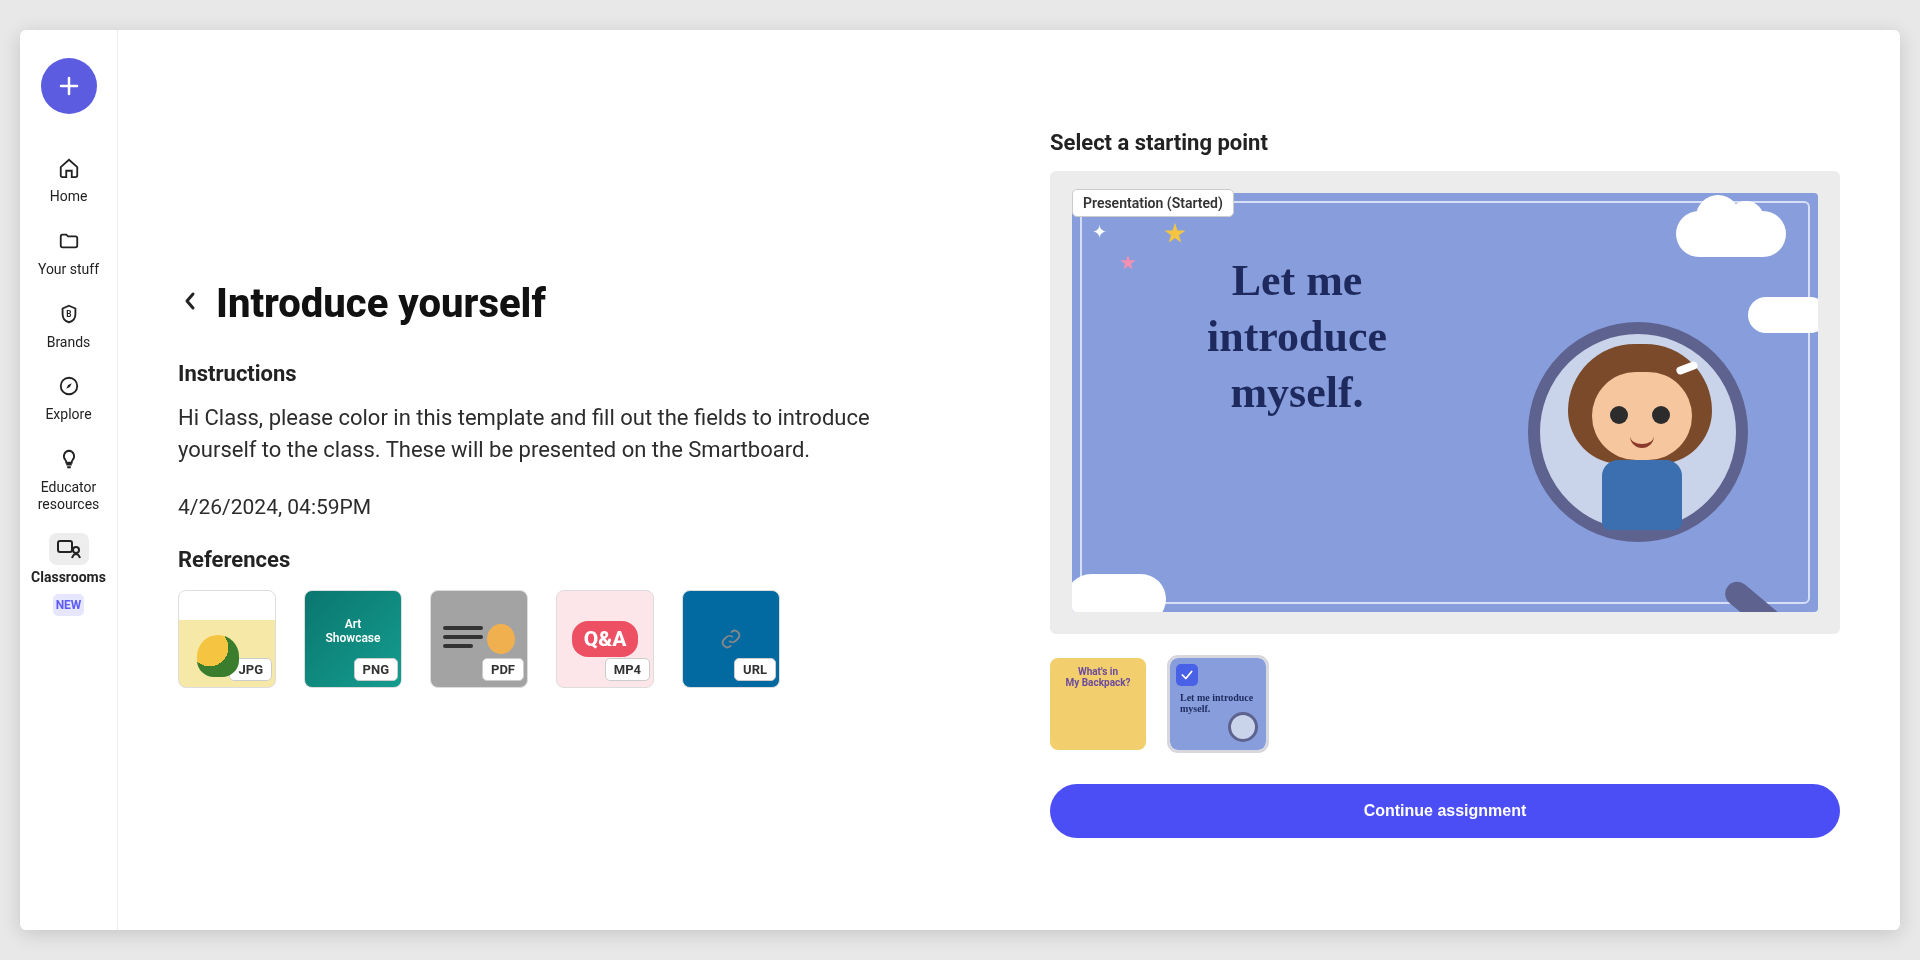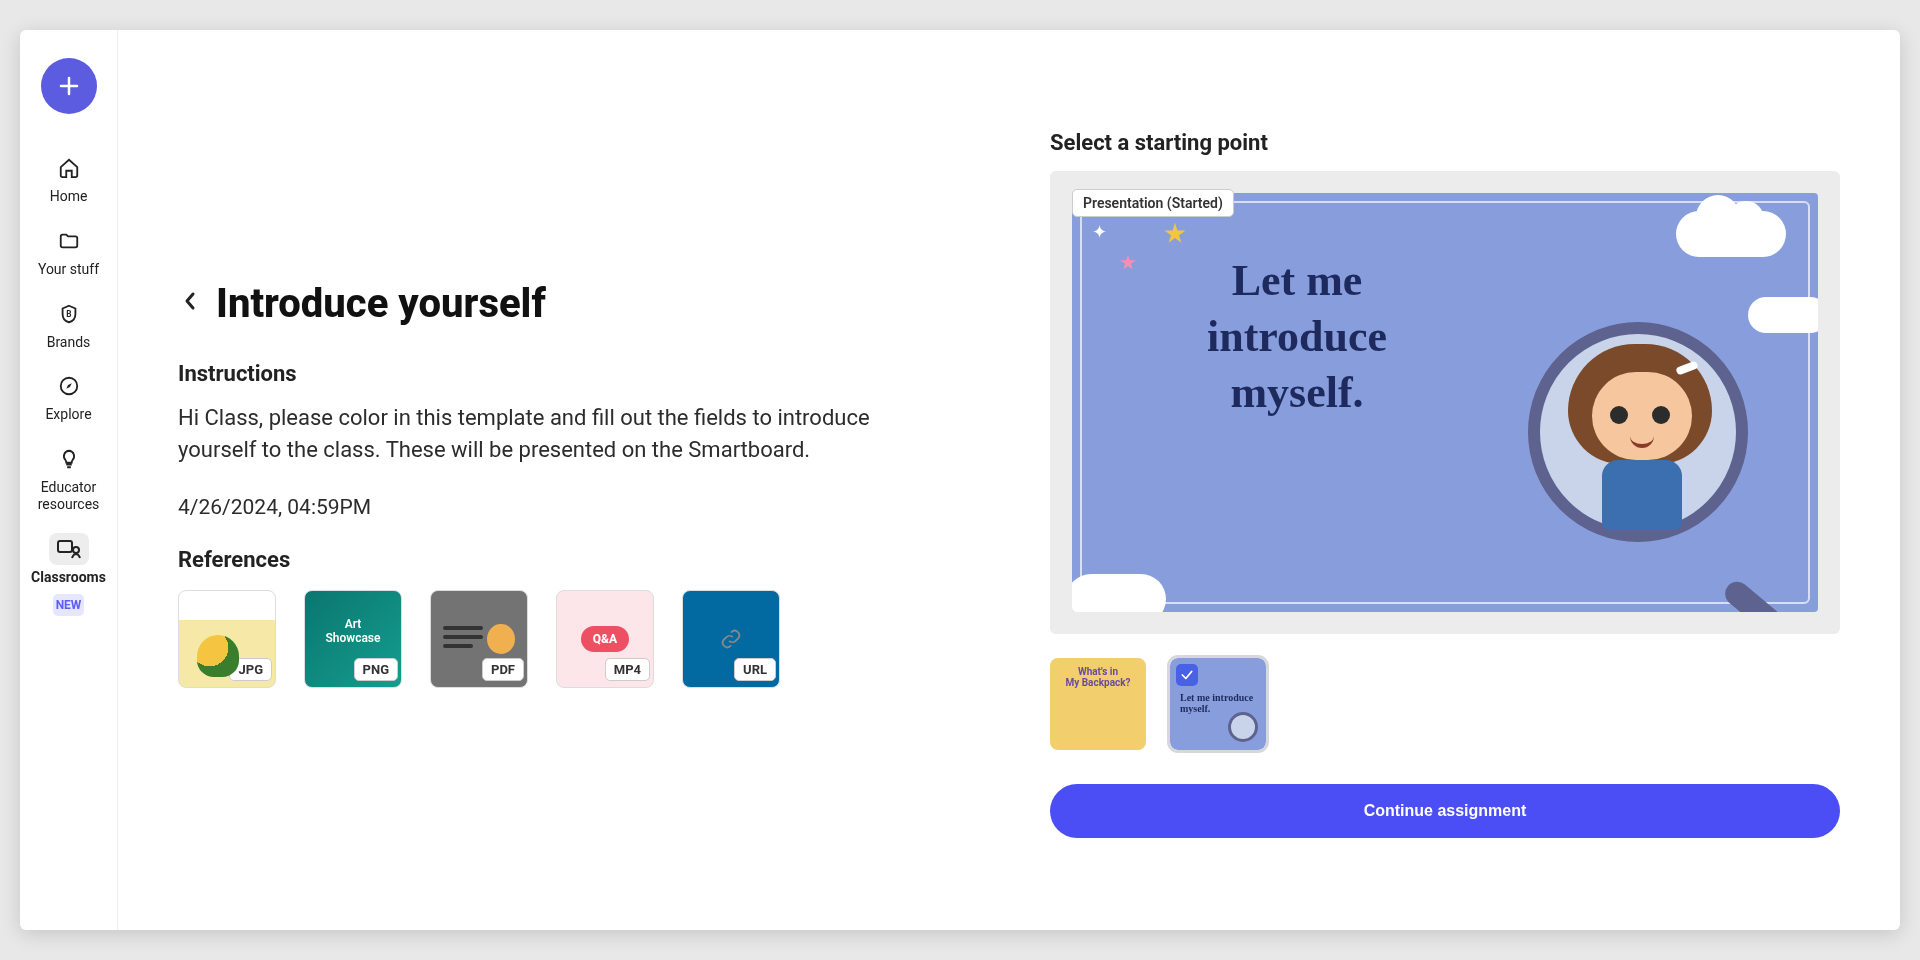--- a/index.html
+++ b/index.html
@@ -128,26 +128,26 @@
 }
 .ref-card.url-card {
   background: #0369a1;
   display:flex; align-items:center; justify-content:center;
 }
 
 .thumb-jpg { background: linear-gradient(180deg,#fff 30%,#f6e9a8 30%,#f6e9a8 100%); position:relative;}
 .thumb-jpg::after{content:"";position:absolute;left:18px;bottom:10px;width:42px;height:42px;background:radial-gradient(circle at 30% 30%,#f5c542 45%,#3a7d2d 45%);border-radius:50% 50% 40% 40%;}
 .thumb-png { background: linear-gradient(135deg,#0a766f,#159d8f); position:relative;}
 .thumb-png::after{content:"Art\A Showcase"; white-space:pre; position:absolute; top:26px; left:0; right:0; text-align:center; font-size:12px; color:#fff; font-weight:600;}
-.thumb-pdf { background:#737373; display:flex; align-items:center; justify-content:flex-start; padding:12px;}
+.thumb-pdf { background:#a3a3a3; display:flex; align-items:center; justify-content:flex-start; padding:12px;}
 .thumb-pdf .lines{width:44px;}
 .thumb-pdf .lines div{height:4px;background:#333;margin-bottom:5px;border-radius:2px;}
 .thumb-pdf .circle{width:30px;height:30px;border-radius:50%;background:#f0b050;margin-left:4px;}
 .thumb-mp4 { background:#fde6e9;display:flex;align-items:center;justify-content:center;}
-.thumb-mp4 .qa{background:#ed4f63;color:#fff;font-weight:800;font-size:12px;border-radius:16px;padding:6px 12px;}
+.thumb-mp4 .qa{background:#ed4f63;color:#fff;font-weight:800;font-size:21px;border-radius:16px;padding:6px 12px;}
 
 .sel-h { font-size: 22px; font-weight:700; color:#222; margin-bottom: 16px; }
 .preview-box {
   background: #ececec;
   padding: 22px;
   border-radius: 6px;
   position: relative;
 }
 .status-chip {
   position: absolute;

